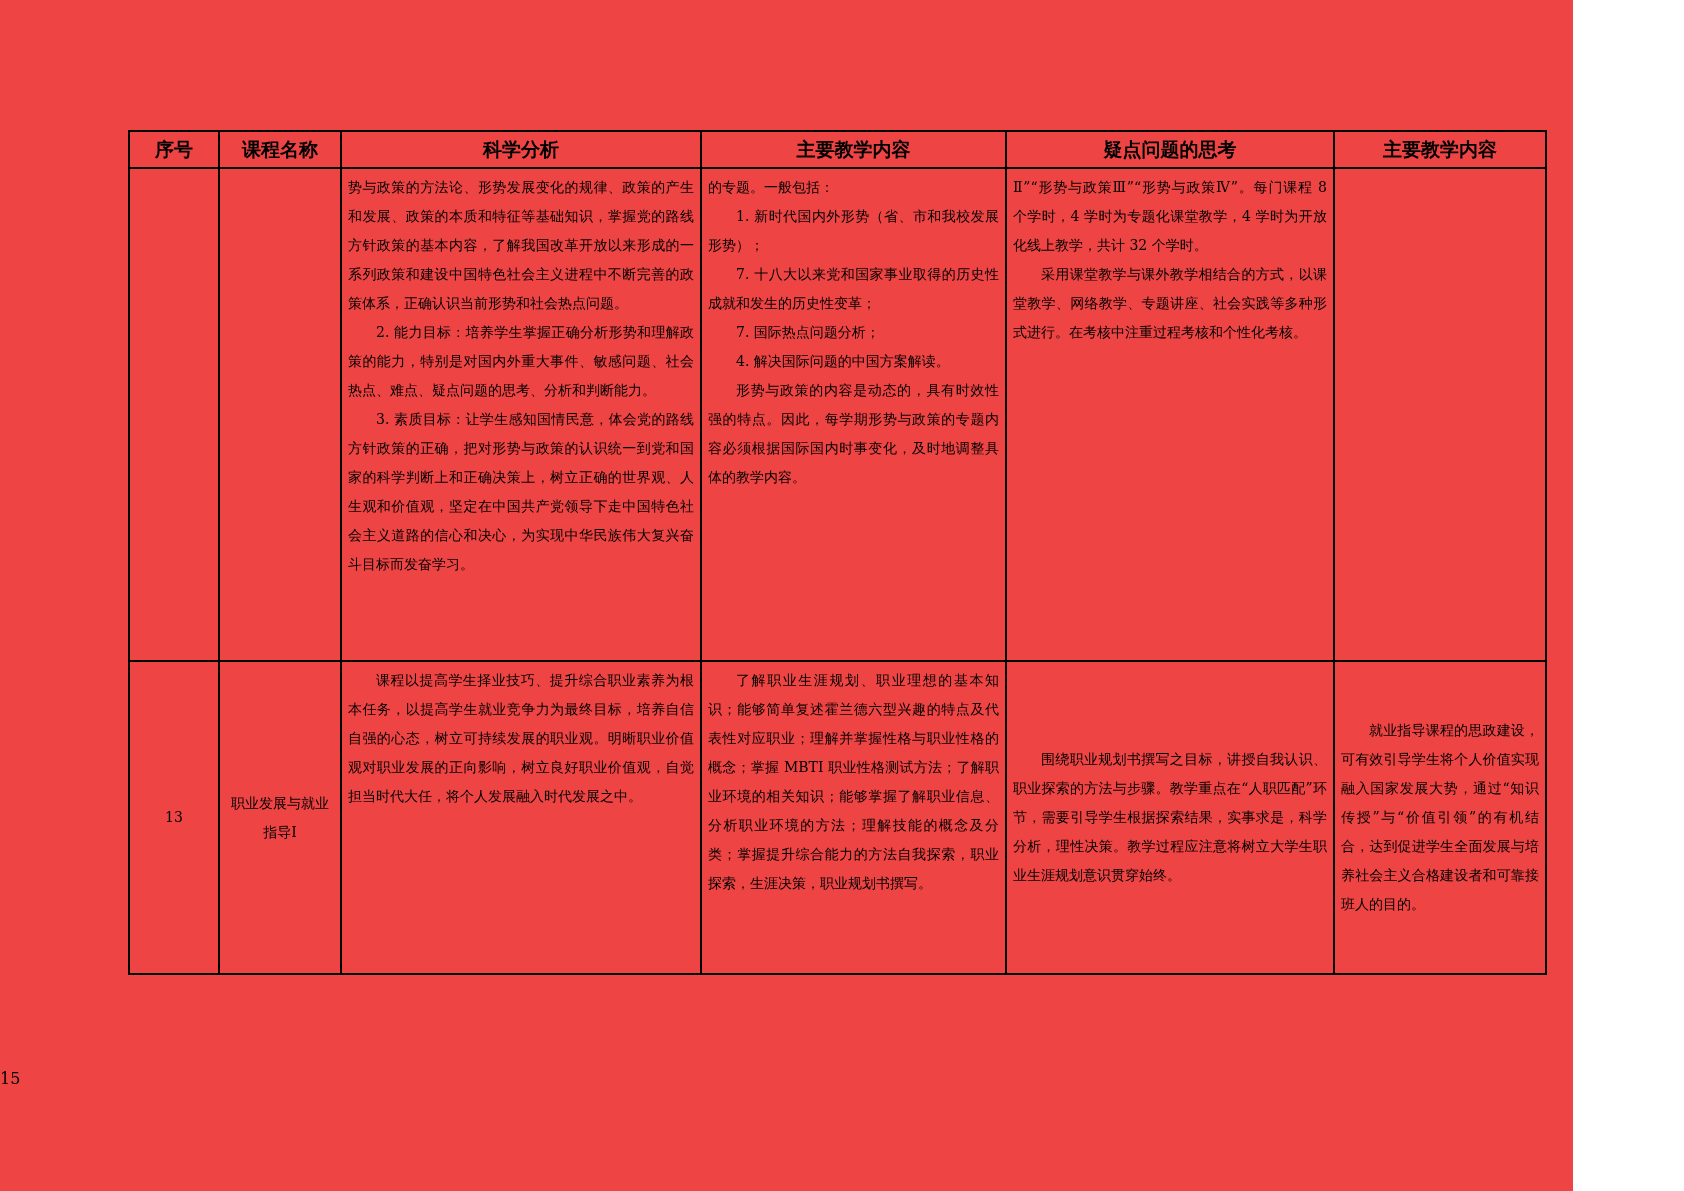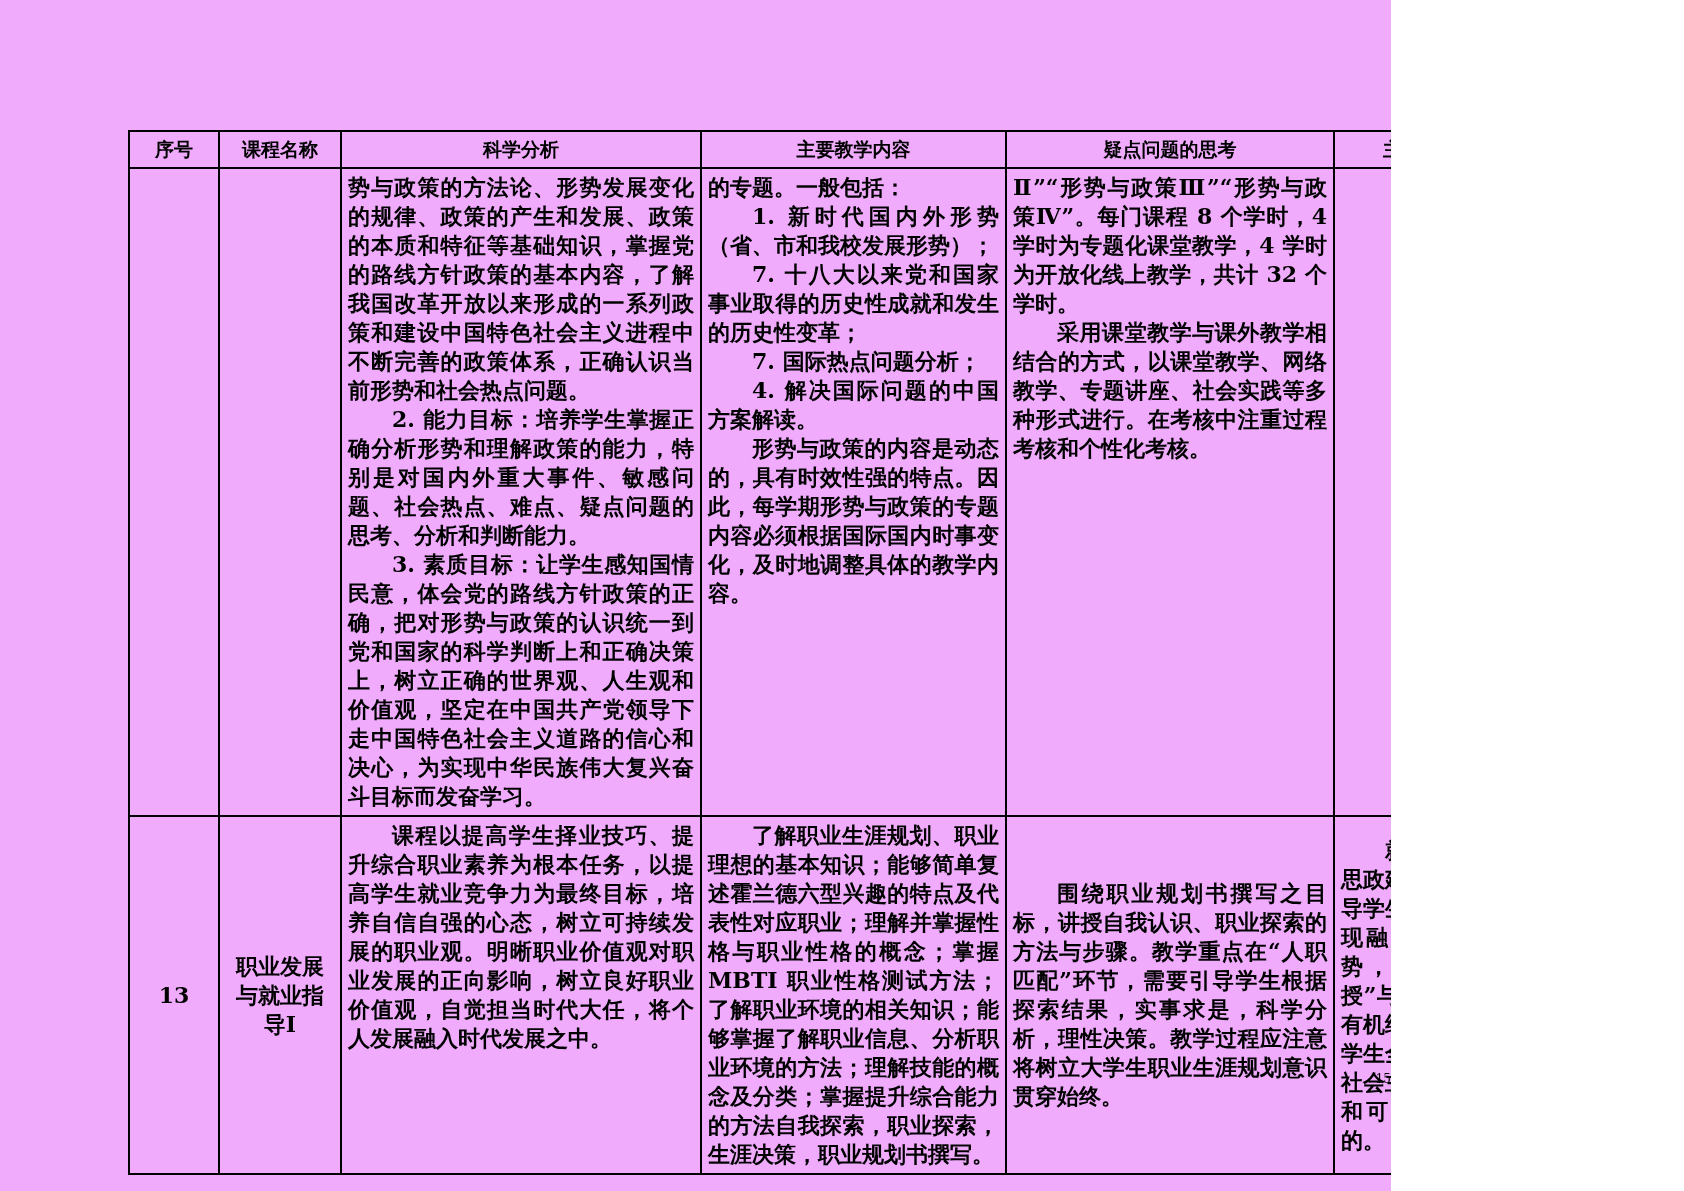--- a/index.html
+++ b/index.html
@@ -4,43 +4,42 @@
 <style>
   html, body {
     margin: 0;
     padding: 0;
     background: #ffffff;
     color: #000000;
     font-family: "DejaVu Serif", "Liberation Serif", serif;
   }
   .page {
     position: relative;
-    width: 1391px;
+    width: 1573px;
     height: 1191px;
-    background: #f0abfc;
+    background: #ef4444;
     overflow: hidden;
   }
   table.course-table {
     position: absolute;
     left: 128px;
     top: 130px;
     width: 1417px;
     border-collapse: collapse;
     table-layout: fixed;
   }
   .course-table th,
   .course-table td {
     border: 2px solid #000000;
-    font-size: 22px;
+    font-size: 14px;
     line-height: 29px;
     vertical-align: top;
     padding: 4px 6px;
     box-sizing: border-box;
     overflow: hidden;
-    font-weight: bold;
   }
   .course-table th {
     font-size: 19px;
     font-weight: bold;
     text-align: center;
     vertical-align: middle;
     padding: 3px 2px;
     line-height: 27px;
     height: 37px;
   }
@@ -64,22 +63,22 @@
     text-align: center;
     vertical-align: middle;
     padding: 12px 10px;
   }
   td.name-cell p { text-align: center; }
   .page-number {
     position: absolute;
     left: 0;
     right: 0;
     top: 1068px;
-    text-align: right;
-    font-size: 12px;
+    text-align: left;
+    font-size: 16px;
     line-height: 22px;
   }
 </style>
 </head>
 <body>
 
 <div class="page">
 
   <table class="course-table">
     <colgroup>

